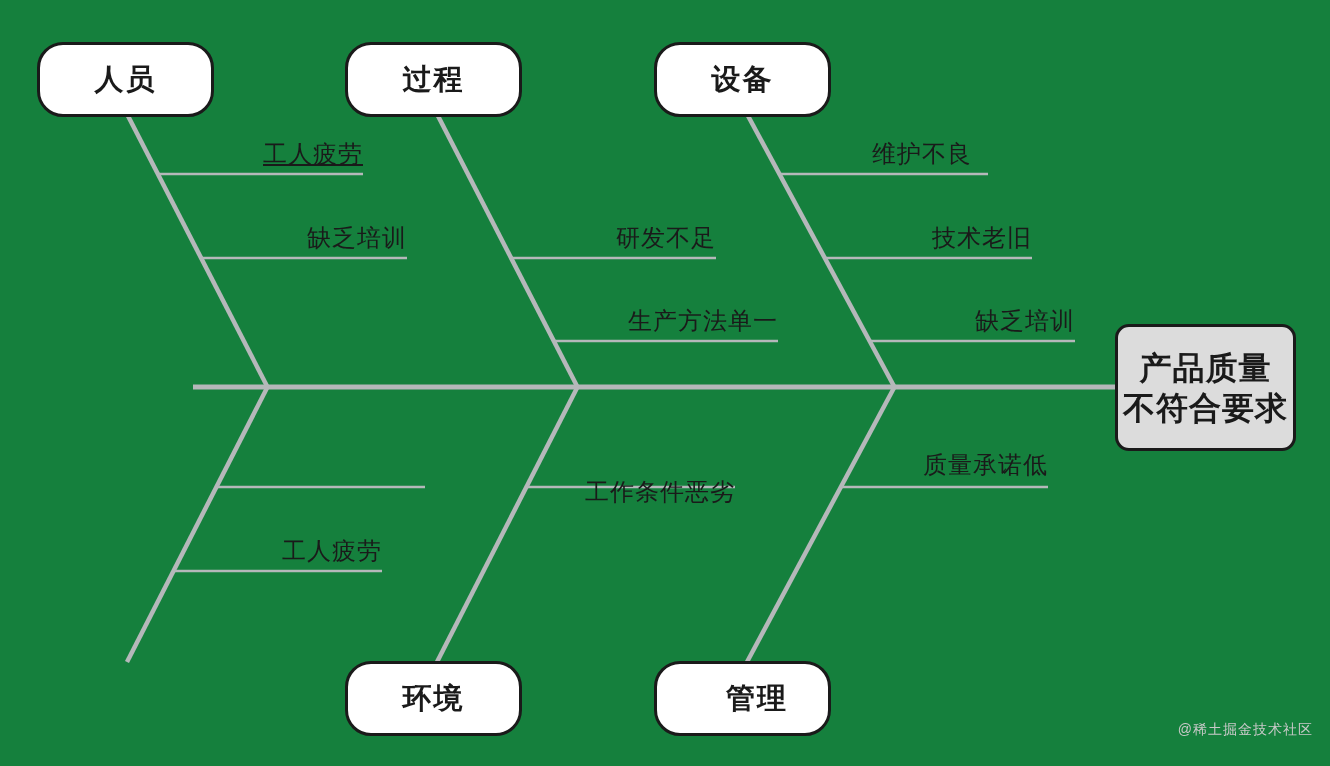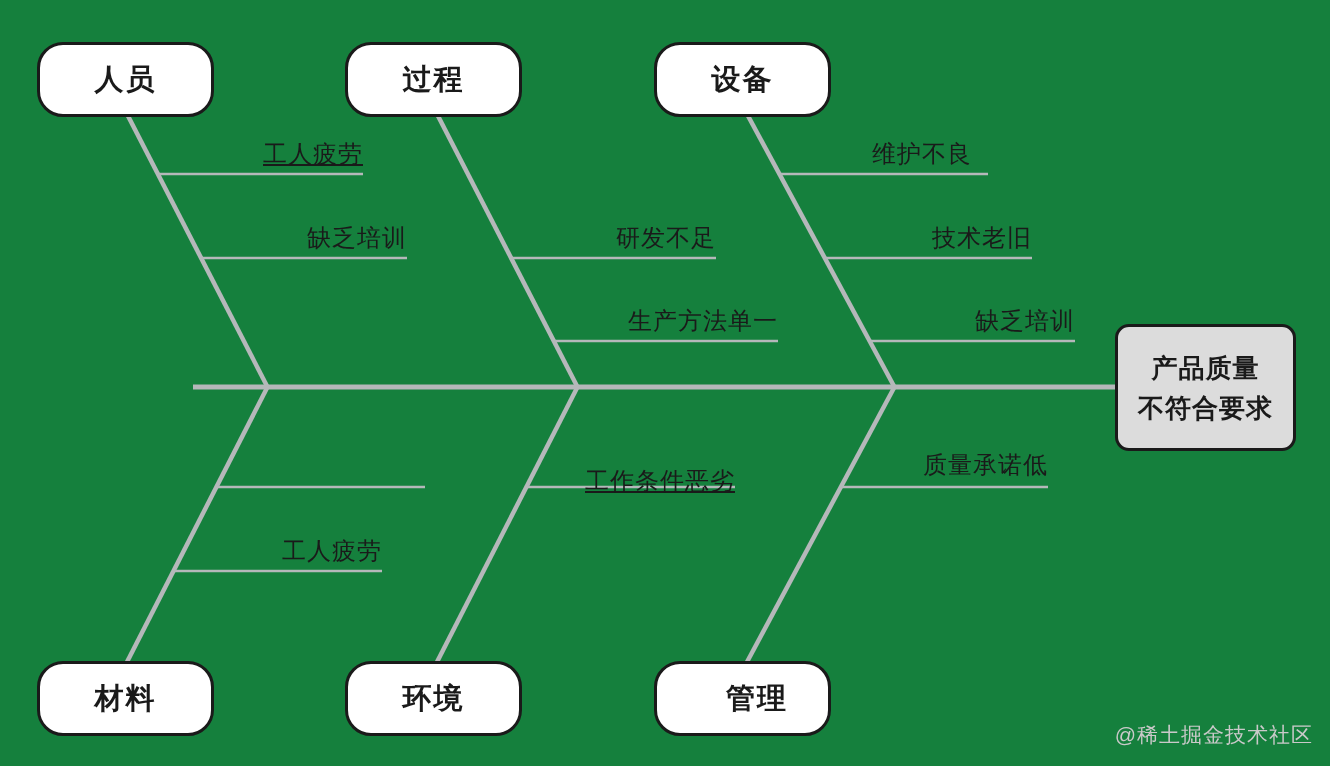--- a/index.html
+++ b/index.html
@@ -56,31 +56,31 @@
     width: 181px;
     height: 127px;
     box-sizing: border-box;
     background: #dcdcdc;
     border: 3px solid #1a1a1a;
     border-radius: 14px;
     display: flex;
     flex-direction: column;
     align-items: center;
     justify-content: center;
-    font-size: 26px;
+    font-size: 32px;
     font-weight: bold;
     color: #1a1a1a;
     line-height: 40px;
     letter-spacing: 1px;
   }
   .watermark {
     position: absolute;
     right: 17px;
     top: 721px;
-    font-size: 21px;
+    font-size: 14px;
     color: #c9c9c9;
     letter-spacing: 1px;
   }
 </style>
 </head>
 <body>
 
 <div id="stage">
 
   <svg id="bones" width="1330" height="766" viewBox="0 0 1330 766">
@@ -103,34 +103,33 @@
     <line x1="870" y1="341" x2="1075" y2="341" stroke="#b5b8ba" stroke-width="2.5"></line>
     <line x1="217" y1="487" x2="425" y2="487" stroke="#b5b8ba" stroke-width="2.5"></line>
     <line x1="174" y1="571" x2="382" y2="571" stroke="#b5b8ba" stroke-width="2.5"></line>
     <line x1="527" y1="487" x2="735" y2="487" stroke="#b5b8ba" stroke-width="2.5"></line>
     <line x1="842" y1="487" x2="1048" y2="487" stroke="#b5b8ba" stroke-width="2.5"></line>
   </svg>
 
   <div class="cat-box box-people">人员</div>
   <div class="cat-box box-process">过程</div>
   <div class="cat-box box-equipment">设备</div>
-  <div class="cat-box box-material">材料</div>
   <div class="cat-box box-environment">环境</div>
   <div class="cat-box box-management">管理</div>
 
   <div class="cause-label" style="top:138px; right:967px;text-decoration:underline;">工人疲劳</div>
   <div class="cause-label" style="top:222px; right:923px;">缺乏培训</div>
   <div class="cause-label" style="top:222px; right:614px;">研发不足</div>
   <div class="cause-label" style="top:305px; right:552px;">生产方法单一</div>
   <div class="cause-label" style="top:138px; right:358px;">维护不良</div>
   <div class="cause-label" style="top:222px; right:298px;">技术老旧</div>
   <div class="cause-label" style="top:305px; right:255px;">缺乏培训</div>
 
   <div class="cause-label" style="top:535px; right:948px;">工人疲劳</div>
-  <div class="cause-label" style="top:465px; right:595px;text-decoration:underline;">工作条件恶劣</div>
+  <div class="cause-label" style="top:476px; right:595px;">工作条件恶劣</div>
   <div class="cause-label" style="top:449px; right:282px;">质量承诺低</div>
 
   <div class="effect-box">
     <span>产品质量</span>
     <span>不符合要求</span>
   </div>
 
   <div class="watermark">@稀土掘金技术社区</div>
 
 </div>

